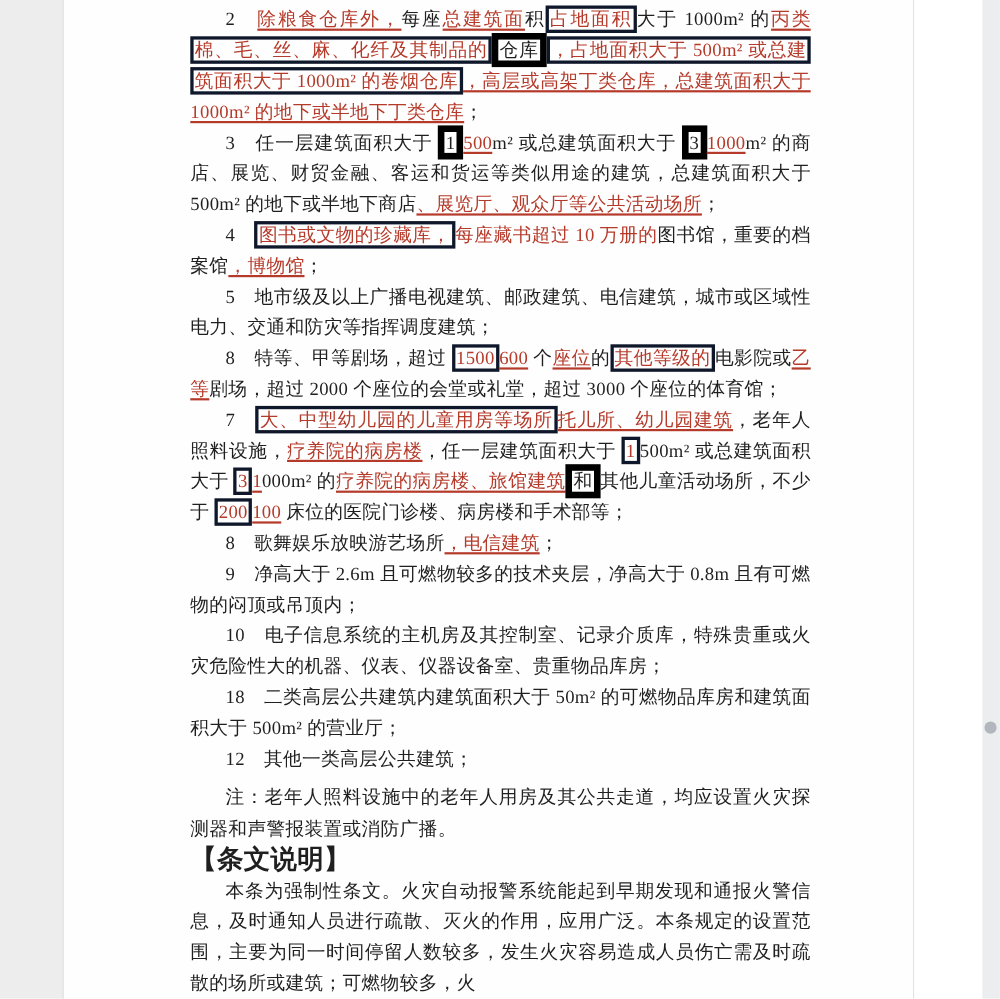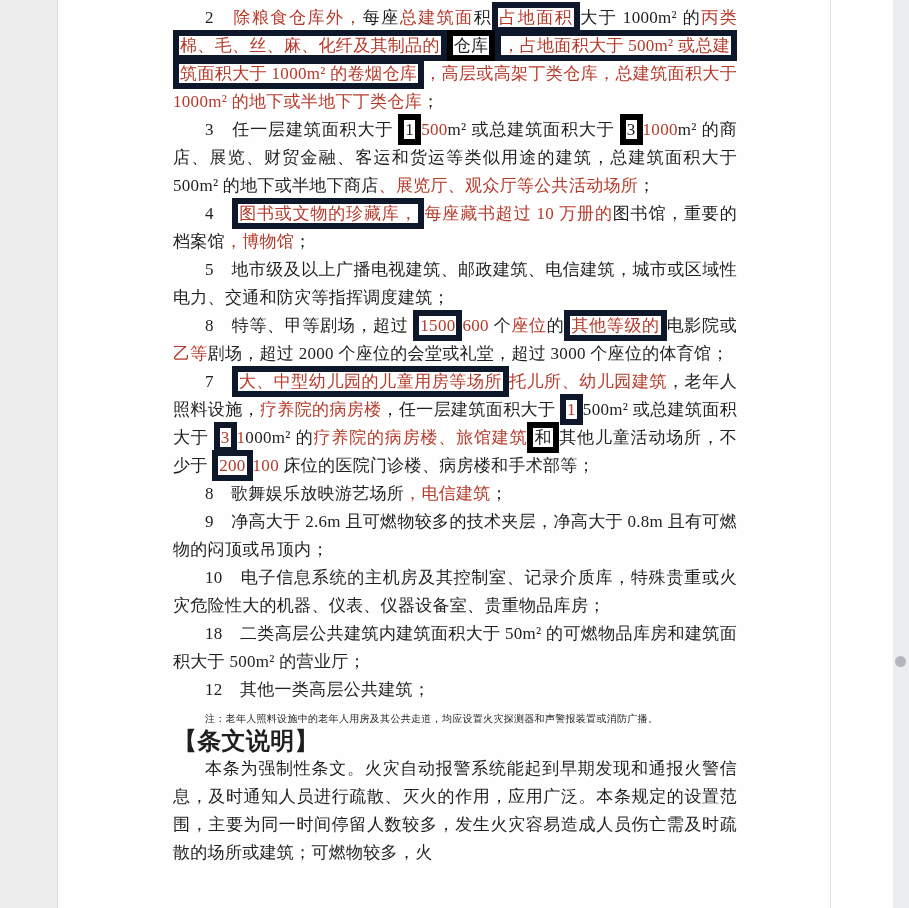--- a/index.html
+++ b/index.html
@@ -10,28 +10,28 @@
   }
   .left-gutter{position:absolute;left:0;top:0;width:57px;height:908px;
     background:#ededee;border-right:1px solid #dcdcdc;}
   .page{position:absolute;left:58px;top:0;width:772px;height:908px;background:#fefefe;}
   .page-edge{position:absolute;left:830px;top:0;width:1px;height:908px;background:#e2e2e2;}
   .scroll-track{position:absolute;left:893px;top:0;width:16px;height:908px;background:#ecedee;}
   .scroll-dot{position:absolute;left:2px;top:656px;width:11px;height:11px;border-radius:50%;background:#b2b6bd;}
   .content{position:absolute;left:115px;top:4px;width:564px;
     color:#1f1f1f;font-size:17px;line-height:28px;letter-spacing:0.3px;}
   .para{margin:0;text-align:justify;text-indent:32px;}
-  .para.note{font-size:10px;line-height:17px;margin-top:6px;}
+  .para.note{font-size:17px;line-height:29px;margin-top:6px;}
   .para.heading{text-indent:0;font-weight:bold;font-size:24px;line-height:28px;}
   .para.body{margin-top:0;}
   .s-k{color:#1f1f1f;}
   .s-r{color:#b53a2a;}
-  .s-ru{color:#b53a2a;text-decoration-color:#b53a2a;
+  .s-ru{color:#b53a2a;text-decoration:underline;text-decoration-color:#b53a2a;
     text-underline-offset:3px;text-decoration-thickness:1.5px;}
-  .s-rb{color:#b53a2a;border:6px solid #0f172a;padding:0 1px;
+  .s-rb{color:#b53a2a;border:3px solid #0f172a;padding:0 1px;
     -webkit-box-decoration-break:clone;box-decoration-break:clone;}
   .s-kb{color:#1f1f1f;border:6px solid #000000;padding:0 1px;
     -webkit-box-decoration-break:clone;box-decoration-break:clone;}
 </style>
 </head>
 <body>
 
 <div class="left-gutter"></div>
 
 <div class="page">

